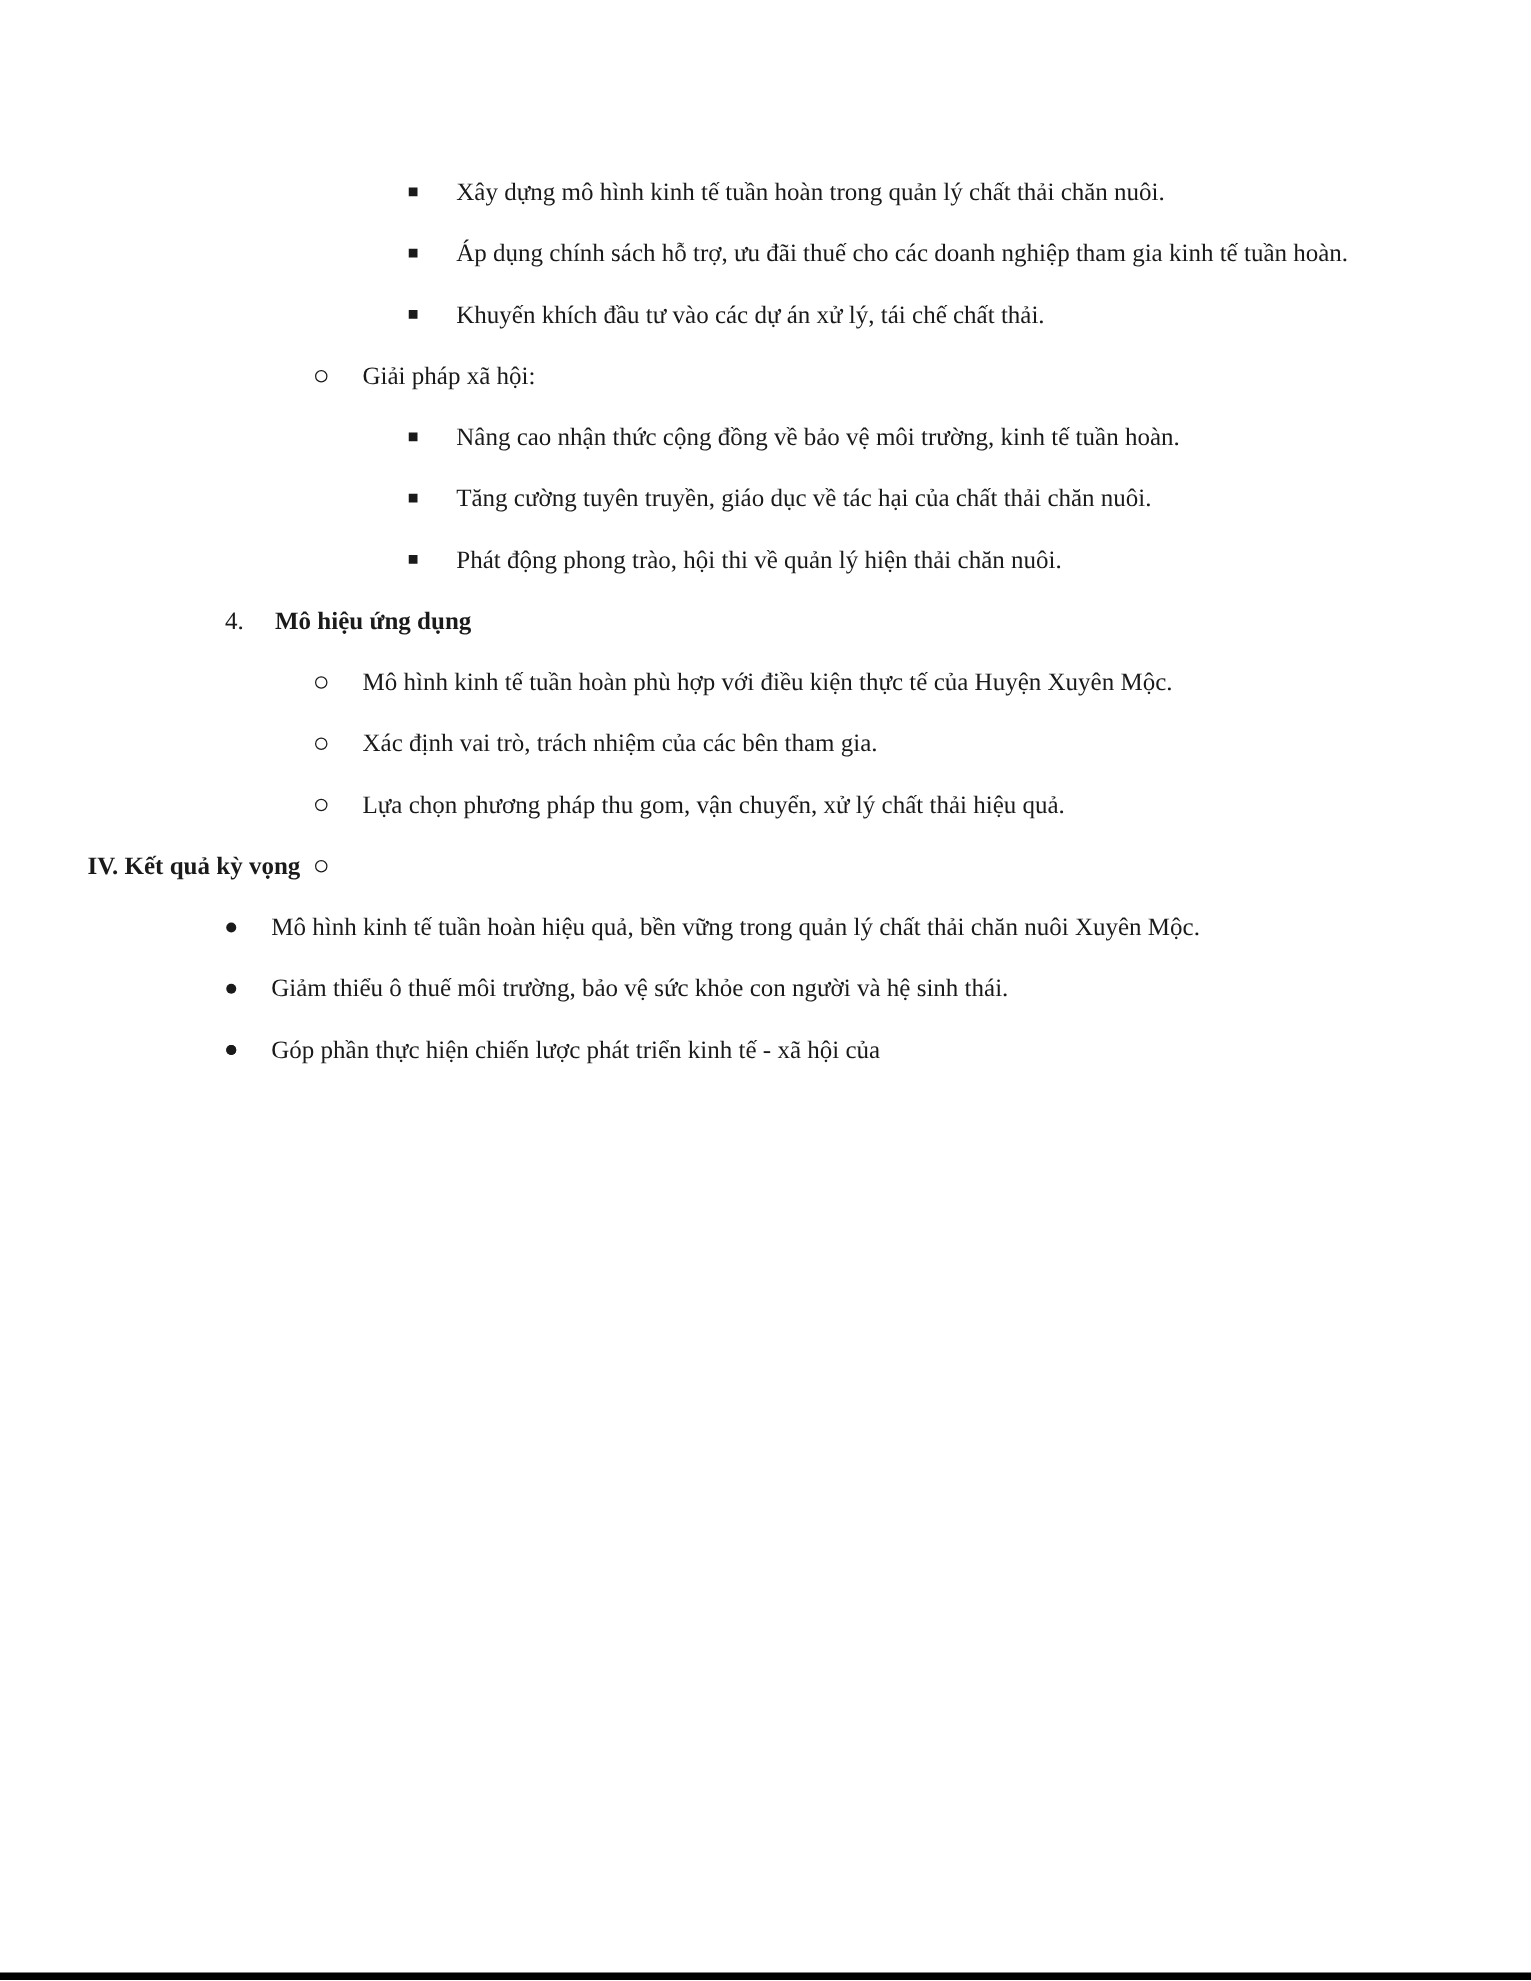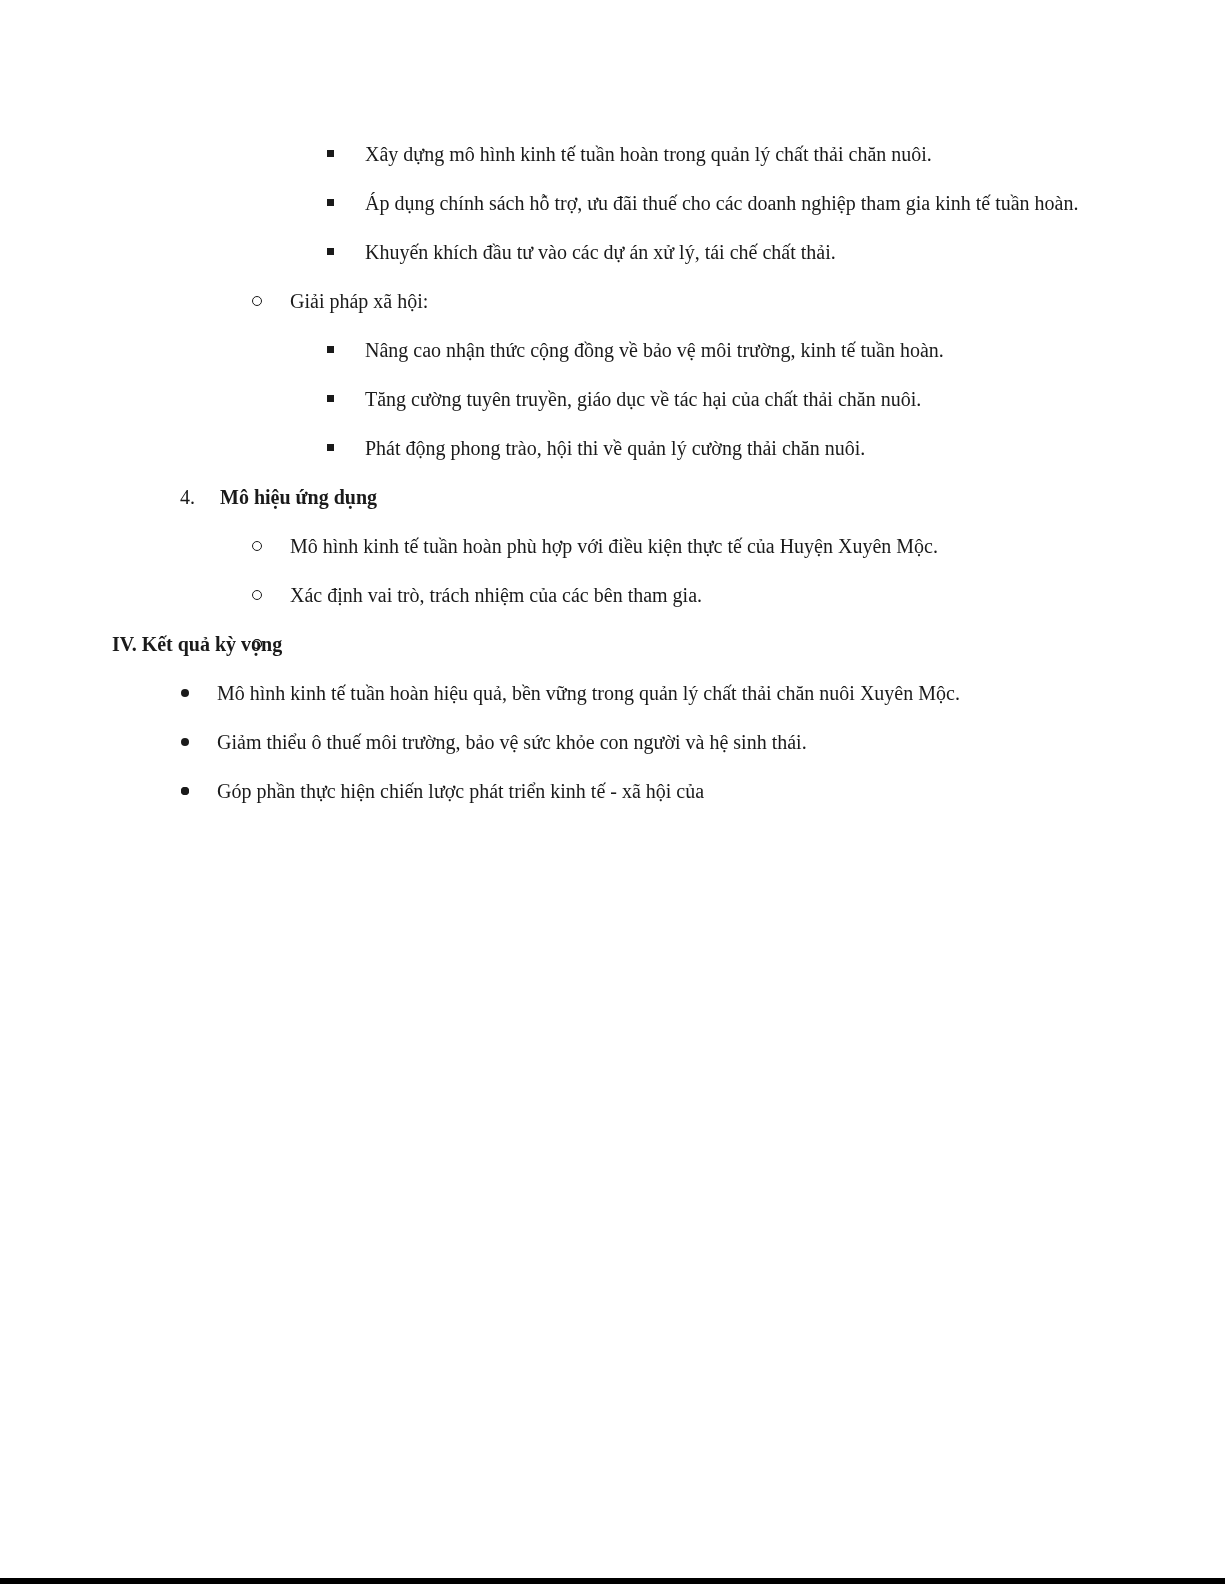--- a/index.html
+++ b/index.html
@@ -26,21 +26,21 @@
     color: #1a1a1a;
   }
   .row {
     position: relative;
     margin-bottom: 15px;
   }
   .row-square  { margin-left: 365px; max-width: 735px; }
   .row-circle  { margin-left: 290px; max-width: 805px; }
   .row-dot     { margin-left: 217px; max-width: 875px; }
   .row-numbered{ margin-left: 220px; max-width: 880px; font-weight: bold; }
-  .row-heading { margin-left: 112px; max-width: 950px; font-weight: bold; }
+  .row-heading { margin-left: 70px; max-width: 950px; font-weight: bold; }
   .bullet {
     position: absolute;
     display: block;
   }
   .b-square {
     left: -38px; top: 13px;
     width: 7px; height: 7px;
     background: #1a1a1a;
   }
   .b-circle {
@@ -75,25 +75,25 @@
 <body>
 
 <main class="doc-body">
   <div>
       <div class="row row-square"><span class="bullet b-square"></span><span class="text">Xây dựng mô hình kinh tế tuần hoàn trong quản lý chất thải chăn nuôi.</span></div>
       <div class="row row-square"><span class="bullet b-square"></span><span class="text">Áp dụng chính sách hỗ trợ, ưu đãi thuế cho các doanh nghiệp tham gia kinh tế tuần hoàn.</span></div>
       <div class="row row-square"><span class="bullet b-square"></span><span class="text">Khuyến khích đầu tư vào các dự án xử lý, tái chế chất thải.</span></div>
       <div class="row row-circle"><span class="bullet b-circle"></span><span class="text">Giải pháp xã hội:</span></div>
       <div class="row row-square"><span class="bullet b-square"></span><span class="text">Nâng cao nhận thức cộng đồng về bảo vệ môi trường, kinh tế tuần hoàn.</span></div>
       <div class="row row-square"><span class="bullet b-square"></span><span class="text">Tăng cường tuyên truyền, giáo dục về tác hại của chất thải chăn nuôi.</span></div>
-      <div class="row row-square"><span class="bullet b-square"></span><span class="text">Phát động phong trào, hội thi về quản lý cường thải chăn nuôi.</span></div>
+      <div class="row row-square"><span class="bullet b-square"></span><span class="text">Phát động phong trào, hội thi về quản lý hiện thải chăn nuôi.</span></div>
       <div class="row row-numbered"><span class="bullet b-number">4.</span><span class="text">Mô hiệu ứng dụng</span></div>
       <div class="row row-circle"><span class="bullet b-circle"></span><span class="text">Mô hình kinh tế tuần hoàn phù hợp với điều kiện thực tế của Huyện Xuyên Mộc.</span></div>
       <div class="row row-circle"><span class="bullet b-circle"></span><span class="text">Xác định vai trò, trách nhiệm của các bên tham gia.</span></div>
-      <div class="row row-circle"><span class="bullet b-circle"></span></div>
+      <div class="row row-circle"><span class="bullet b-circle"></span><span class="text">Lựa chọn phương pháp thu gom, vận chuyển, xử lý chất thải hiệu quả.</span></div>
       <div class="row row-circle"><span class="bullet b-circle"></span></div>
       <div class="row row-heading"><span class="text">IV. Kết quả kỳ vọng</span></div>
       <div class="row row-dot"><span class="bullet b-dot"></span><span class="text">Mô hình kinh tế tuần hoàn hiệu quả, bền vững trong quản lý chất thải chăn nuôi Xuyên Mộc.</span></div>
       <div class="row row-dot"><span class="bullet b-dot"></span><span class="text">Giảm thiểu ô thuế môi trường, bảo vệ sức khỏe con người và hệ sinh thái.</span></div>
       <div class="row row-dot"><span class="bullet b-dot"></span></div>
       <div class="row row-dot"><span class="bullet b-dot"></span><span class="text">Góp phần thực hiện chiến lược phát triển kinh tế - xã hội của</span></div>
     </div>
 </main>
 
 <div class="bottom-bar"></div>

